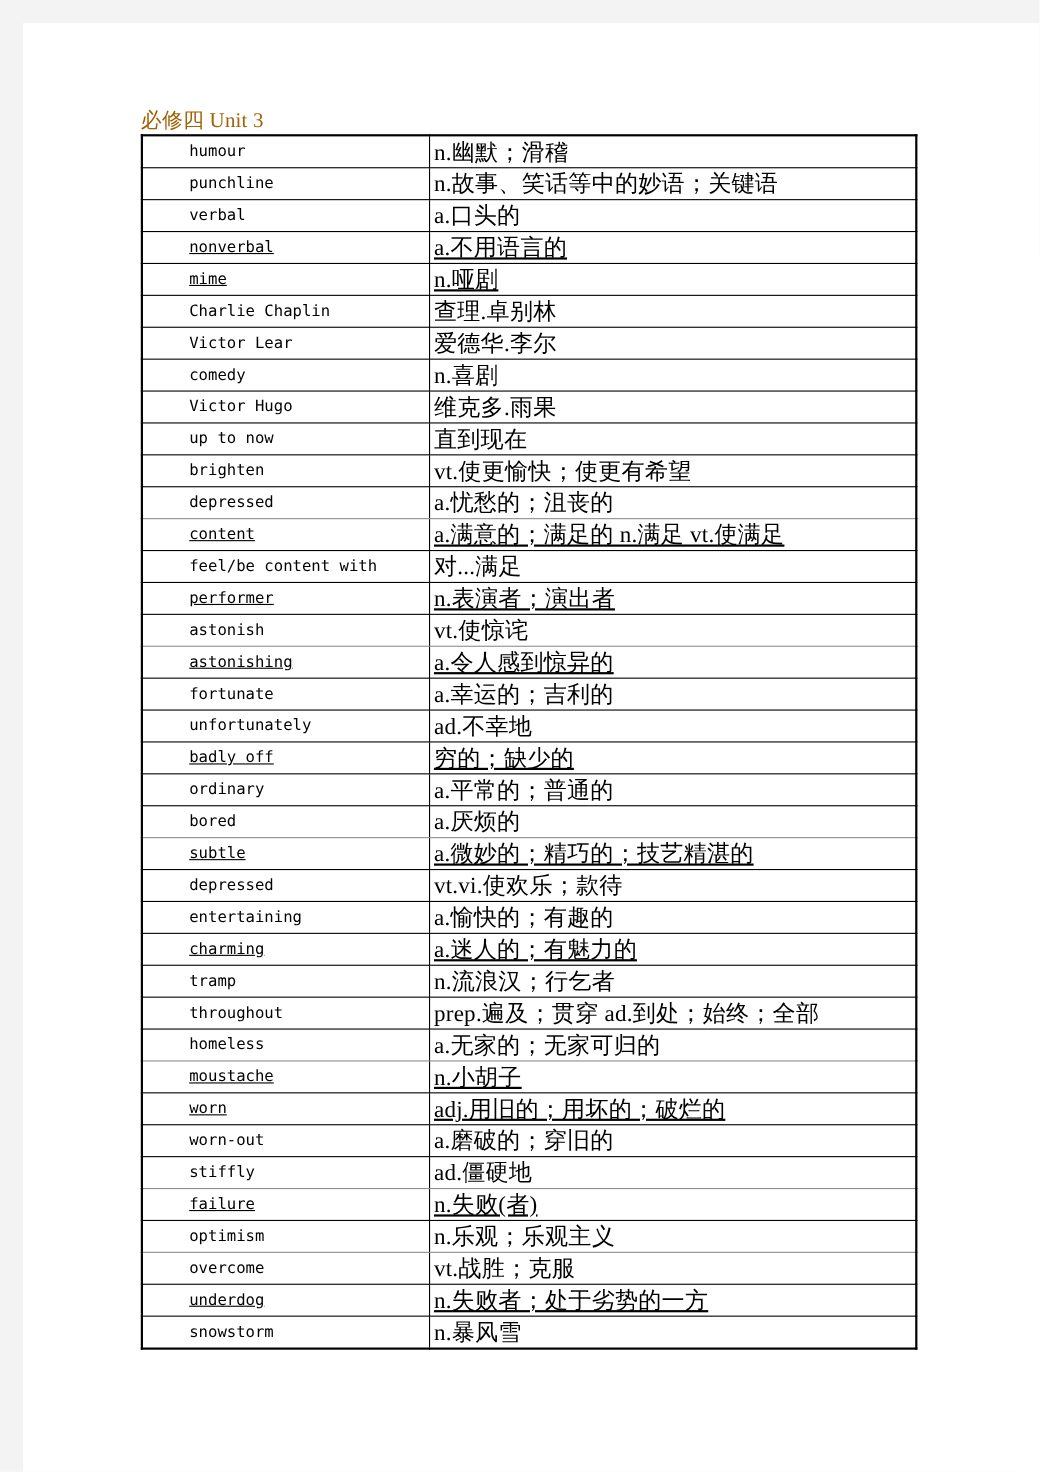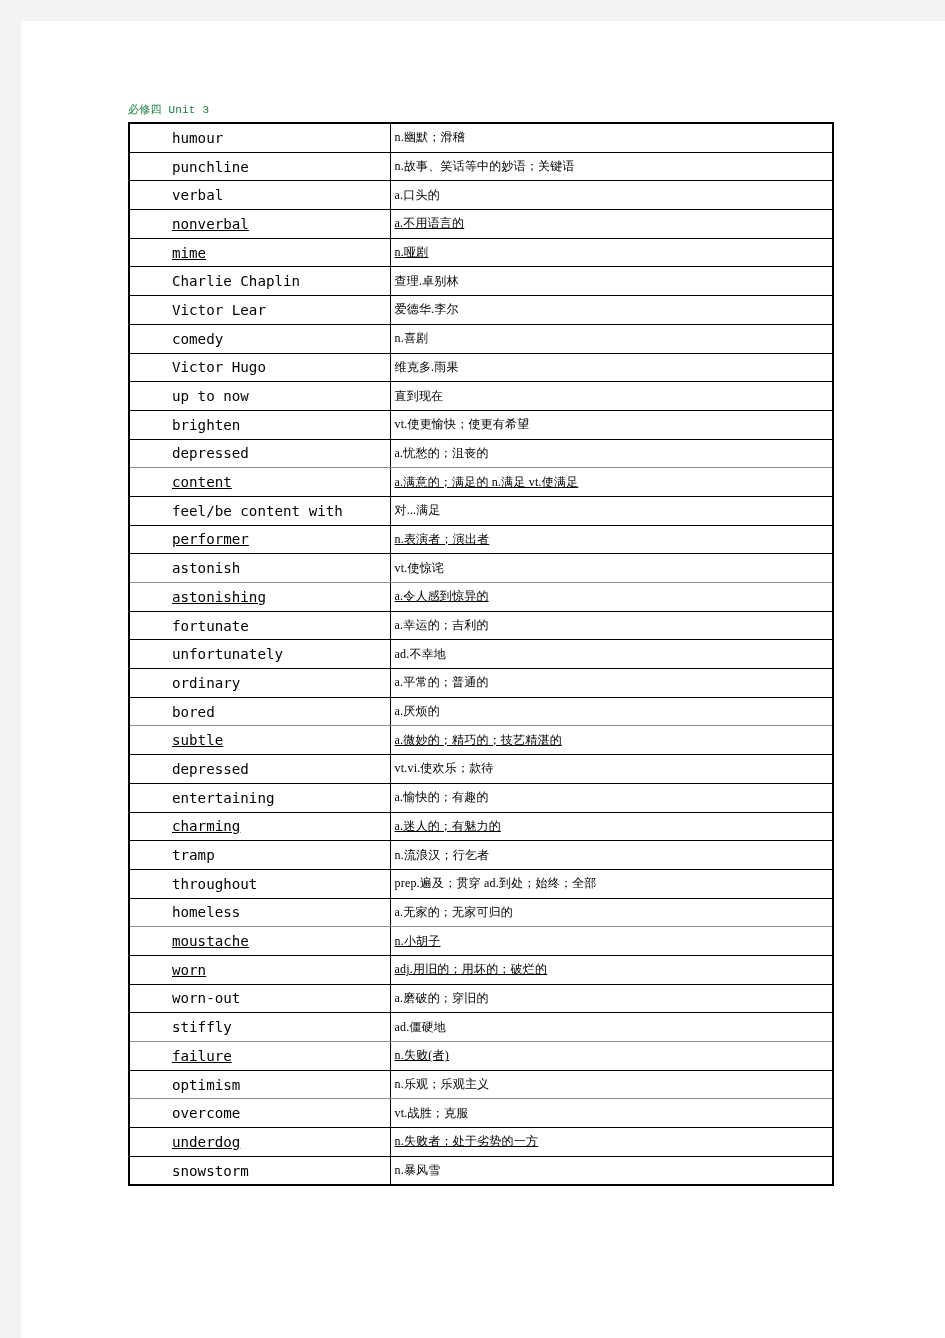--- a/index.html
+++ b/index.html
@@ -20,24 +20,24 @@
     top: 21px;
     width: 924px;
     height: 1317px;
     background: #ffffff;
   }
   
   #doc-title {
     position: absolute;
     left: 107px;   
     top: 79px;     
-    font-family: Liberation Mono, monospace;
-    font-size: 11px;
+    font-family: Liberation Serif, serif;
+    font-size: 19px;
     line-height: 20px;
-    color: #15803d;
+    color: #a16207;
     white-space: nowrap;
     letter-spacing: 0.2px;
   }
   
   #vocab-table {
     position: absolute;
     left: 107px;  
     top: 101px;   
     width: 704px;
     border-collapse: collapse;
@@ -61,21 +61,21 @@
   }
   #vocab-table td.en {
     font-family: "DejaVu Sans Mono", "Liberation Mono", monospace;
     font-size: 14.2px;
     letter-spacing: 0px;
     border-right: 1.6px solid #000000;
     padding-left: 42px;
   }
   #vocab-table td.zh {
     font-family: "Liberation Serif", "DejaVu Serif", serif;
-    font-size: 12px;
+    font-size: 21px;
     letter-spacing: 0.2px;
   }
   #vocab-table tr:last-child td { border-bottom: 0; }
   
   #vocab-table tr.rule-thick td { border-bottom: 1.8px solid #000000; text-decoration: underline; }
   #vocab-table tr.rule-gray td  { border-bottom: 1.4px solid #8e8e8e; }
 </style>
 </head>
 <body>
 
@@ -159,20 +159,24 @@
           <td class="zh">a.令人感到惊异的</td>
         </tr>
         <tr>
           <td class="en">fortunate</td>
           <td class="zh">a.幸运的；吉利的</td>
         </tr>
         <tr>
           <td class="en">unfortunately</td>
           <td class="zh">ad.不幸地</td>
         </tr>
+        <tr class="rule-thick">
+          <td class="en">badly off</td>
+          <td class="zh">穷的；缺少的</td>
+        </tr>
         <tr>
           <td class="en">ordinary</td>
           <td class="zh">a.平常的；普通的</td>
         </tr>
         <tr class="rule-gray">
           <td class="en">bored</td>
           <td class="zh">a.厌烦的</td>
         </tr>
         <tr class="rule-thick">
           <td class="en">subtle</td>

